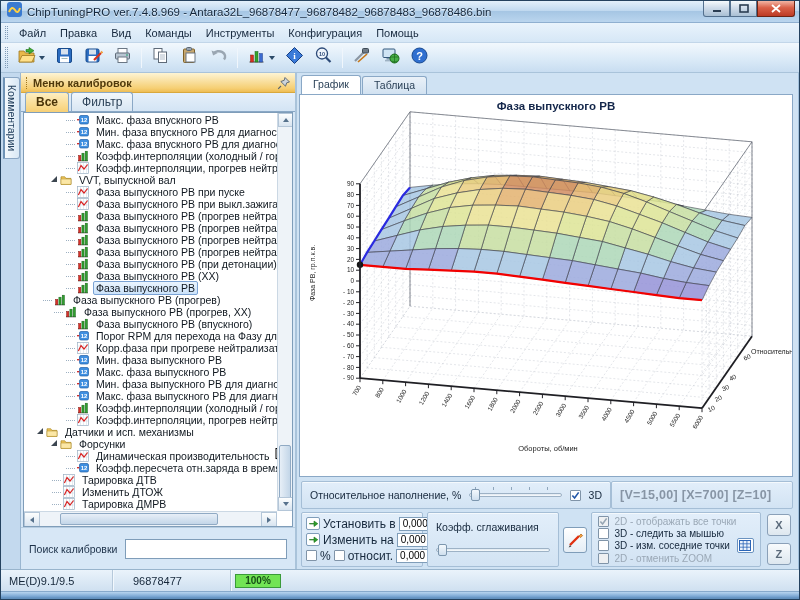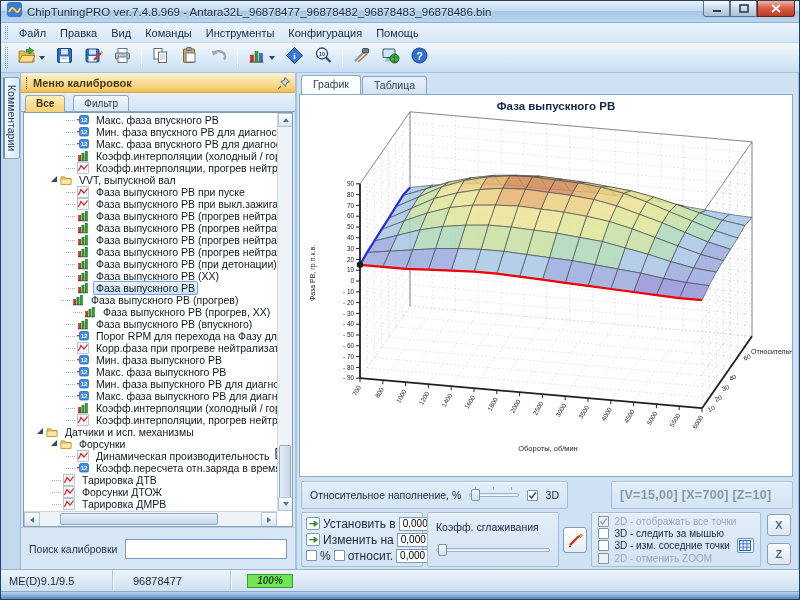--- a/index.html
+++ b/index.html
@@ -32,21 +32,21 @@
   .vtab{position:absolute;left:2px;top:4px;width:17px;padding:7px 1px;background:linear-gradient(90deg,#f4f9fd,#d9e8f5);border:1px solid #8aa6c4;border-left:2px solid #6f93b6;border-radius:0 3px 3px 0;
     writing-mode:vertical-rl;font-size:10.5px;color:#23405e;text-align:center;}
 
   
   .leftpanel{position:absolute;left:20px;top:0;width:276px;height:496px;background:#d7e7f6;border-right:2px solid #a9c3da;display:flex;flex-direction:column;}
   .mk-header{height:20px;display:flex;align-items:center;background:linear-gradient(180deg,#fdf4d4,#f6cf74 80%,#eebd54);border-bottom:1px solid #d9a83c;padding:0 4px;}
   .mk-grip{width:3px;height:12px;border-left:1px dotted #a07820;margin:0 4px 0 1px;}
   .mk-title{flex:1;font-size:11px;font-weight:bold;color:#503a0c;}
   .pin{width:14px;height:14px;}
   .mk-tabs{height:19px;display:flex;align-items:flex-end;padding-left:4px;background:linear-gradient(180deg,#e6f0fa,#d3e4f4);border-bottom:1px solid #8aa8c6;}
-  .mk-tab{font-size:10px;padding:2px 10px 2px;border:1px solid #8aa8c6;border-bottom:none;border-radius:3px 3px 0 0;margin-right:8px;background:linear-gradient(180deg,#f2f7fc,#d8e6f3);color:#2c4258;}
+  .mk-tab{font-size:12px;padding:2px 10px 2px;border:1px solid #8aa8c6;border-bottom:none;border-radius:3px 3px 0 0;margin-right:2px;background:linear-gradient(180deg,#f2f7fc,#d8e6f3);color:#2c4258;}
   .mk-tab.active{background:linear-gradient(180deg,#fdeec0,#f7d076);font-weight:bold;color:#4a3408;position:relative;top:1px;padding-bottom:3px;}
   .tree-wrap{flex:1;position:relative;background:#fff;border:1px solid #7f9db9;margin:0 2px;overflow:hidden;}
   .tree{position:absolute;left:0;top:1px;right:15px;bottom:15px;overflow:hidden;}
   .tree-row{height:12px;display:flex;align-items:center;white-space:nowrap;font-size:10.5px;color:#101820;position:relative;}
   .tree-row::before{content:"";position:absolute;left:0;top:0;bottom:0;width:100%;background:transparent;}
   .dots{width:9px;border-top:1px dotted #9db0c2;margin-right:2px;flex:none;}
   .expander{width:0;height:0;border-bottom:6px solid #3c4650;border-left:6px solid transparent;margin:0 3px 2px -12px;flex:none;}
   .ticon{width:12px;height:12px;margin-right:4px;flex:none;display:flex;align-items:center;}
   .ticon svg{width:12px;height:12px;}
   .tlabel{padding:0 2px;border:1px solid transparent;}
@@ -79,21 +79,21 @@
   .gbox{border:1px solid #a5bed6;border-radius:2px;background:linear-gradient(180deg,#e2eefa,#d2e3f3);box-shadow:inset 0 1px 0 #f4f9fd;}
   .fillrow{flex:1;display:flex;align-items:center;padding:0 8px;gap:8px;}
   .lbl{font-size:10.5px;color:#16283c;white-space:nowrap;}
   .slider{position:relative;height:14px;flex:1;}
   .slider .tickrow{position:absolute;left:6px;right:6px;top:-1px;height:3px;background:repeating-linear-gradient(90deg,#8fa6bc 0,#8fa6bc 1px,transparent 1px,transparent 18px);}
   .slider .track{position:absolute;left:0;right:0;top:5px;height:4px;border:1px solid #9db2c6;border-radius:2px;background:linear-gradient(180deg,#dfe8f0,#f8fbfd);}
   .slider .thumb{position:absolute;left:2px;top:1px;width:9px;height:12px;border:1px solid #7c96ae;border-radius:2px;background:linear-gradient(180deg,#f4f9fd,#cfdfee);}
   .cb{width:11px;height:11px;border:1px solid #8094a8;background:#fff;flex:none;display:flex;align-items:center;justify-content:center;border-radius:1px;}
   .cb svg{width:9px;height:9px;}
   .cb.dis{background:#eef0f2;}
-  .readout{width:182px;display:flex;align-items:center;padding:0 8px;font-size:12.5px;font-weight:bold;color:#8795a5;letter-spacing:.3px;white-space:nowrap;overflow:hidden;margin-left:43px;}
+  .readout{width:182px;display:flex;align-items:center;padding:0 8px;font-size:12.5px;font-weight:bold;color:#8795a5;letter-spacing:.3px;white-space:nowrap;overflow:hidden;}
   .ctrl2{position:absolute;left:2px;top:439px;width:492px;height:55px;display:flex;gap:4px;}
   .groupA{width:122px;padding:3px 4px;display:flex;flex-direction:column;justify-content:space-between;}
   .arow{display:flex;align-items:center;gap:3px;height:15px;}
   .gbtn{width:14px;height:13px;border:1px solid #7f9db9;background:#fff;border-radius:2px;display:flex;align-items:center;justify-content:center;flex:none;}
   .gbtn svg{width:11px;height:11px;}
   .alabel{font-size:12px;color:#16283c;flex:1;white-space:nowrap;}
   .spin{display:flex;flex:none;}
   .spin-val{width:40px;height:14px;border:1px solid #7f9db9;background:#fff;font-size:10px;display:flex;align-items:center;padding:0 3px;}
   .spin-btns{width:12px;height:14px;display:flex;flex-direction:column;margin-left:1px;}
   .spin-b{flex:1;border:1px solid #9db2c6;background:linear-gradient(180deg,#f6fafd,#d8e5f0);display:flex;align-items:center;justify-content:center;}
@@ -109,21 +109,21 @@
   .crow .lbl{font-size:10px;text-align:center;}
   .crow .lbl.dis{color:#9aa8b6;}
   .gridbtn{width:17px;height:15px;border:1px solid #6a92c0;border-radius:2px;background:#fff;display:flex;align-items:center;justify-content:center;margin-left:2px;}
   .gridbtn svg{width:12px;height:11px;}
   .colXZ{width:30px;display:flex;flex-direction:column;align-items:center;justify-content:space-between;padding:2px 0;}
   .xzbtn{width:24px;height:22px;border:1px solid #8aa0b8;border-radius:3px;background:linear-gradient(180deg,#f8fbfd,#dde7ef);font-size:11px;font-weight:bold;color:#5a6a7a;display:flex;align-items:center;justify-content:center;}
 
   
   .statusbar{position:absolute;left:0;top:568px;width:800px;height:22px;background:linear-gradient(180deg,#eaf3fb,#cfe0f0);border-top:1px solid #98b4cc;display:flex;align-items:center;font-size:11px;color:#15273a;}
   .st-seg{height:100%;display:flex;align-items:center;padding:0 8px;border-right:1px solid #b6c9db;box-shadow:1px 0 0 #f2f8fd;}
-  .st-prog{width:46px;height:14px;margin-left:16px;border:1px solid #3a9a3a;background:#72e455;display:flex;align-items:center;justify-content:center;font-size:10px;font-weight:bold;color:#174f17;font-style:italic;}
+  .st-prog{width:46px;height:14px;margin-left:4px;border:1px solid #3a9a3a;background:#72e455;display:flex;align-items:center;justify-content:center;font-size:10px;font-weight:bold;color:#174f17;}
   .bottomedge{position:absolute;left:0;top:590px;width:800px;height:10px;background:linear-gradient(180deg,#b7d4ee,#7fabd6 45%,#5d8cba 70%,#9ec2e4);border-top:1px solid #86a9cb;}
 </style>
 </head>
 <body>
 
 <div class="win">
 
   <div class="titlebar">
     <span><svg width="15" height="15" viewBox="0 0 15 15">
           <rect width="15" height="15" rx="3" fill="#3a7ad0"></rect>
@@ -452,33 +452,33 @@
               <span class="ticon">
                 <svg viewBox="0 0 12 12">
                   <line x1="1" y1="10.8" x2="11" y2="10.8" stroke="#555" stroke-width="0.8"></line>
                   <rect x="1.6" y="5.5" width="2.2" height="5.3" fill="#d83028" stroke="#861812" stroke-width="0.5"></rect>
                   <rect x="4.9" y="3.2" width="2.2" height="7.6" fill="#30a030" stroke="#176017" stroke-width="0.5"></rect>
                   <rect x="8.2" y="1.2" width="2.2" height="9.6" fill="#30a030" stroke="#176017" stroke-width="0.5"></rect>
                 </svg>
               </span>
               <span class="tlabel sel">Фаза выпускного РВ</span>
             </div>
-            <div class="tree-row" style="padding-left:48px">
+            <div class="tree-row" style="padding-left:30px">
               <span class="dots" style="margin-left:-11px"></span>
               <span class="ticon">
                 <svg viewBox="0 0 12 12">
                   <line x1="1" y1="10.8" x2="11" y2="10.8" stroke="#555" stroke-width="0.8"></line>
                   <rect x="1.6" y="5.5" width="2.2" height="5.3" fill="#d83028" stroke="#861812" stroke-width="0.5"></rect>
                   <rect x="4.9" y="3.2" width="2.2" height="7.6" fill="#30a030" stroke="#176017" stroke-width="0.5"></rect>
                   <rect x="8.2" y="1.2" width="2.2" height="9.6" fill="#30a030" stroke="#176017" stroke-width="0.5"></rect>
                 </svg>
               </span>
               <span class="tlabel">Фаза выпускного РВ (прогрев)</span>
             </div>
-            <div class="tree-row" style="padding-left:60px">
+            <div class="tree-row" style="padding-left:41px">
               <span class="dots" style="margin-left:-11px"></span>
               <span class="ticon">
                 <svg viewBox="0 0 12 12">
                   <line x1="1" y1="10.8" x2="11" y2="10.8" stroke="#555" stroke-width="0.8"></line>
                   <rect x="1.6" y="5.5" width="2.2" height="5.3" fill="#d83028" stroke="#861812" stroke-width="0.5"></rect>
                   <rect x="4.9" y="3.2" width="2.2" height="7.6" fill="#30a030" stroke="#176017" stroke-width="0.5"></rect>
                   <rect x="8.2" y="1.2" width="2.2" height="9.6" fill="#30a030" stroke="#176017" stroke-width="0.5"></rect>
                 </svg>
               </span>
               <span class="tlabel">Фаза выпускного РВ (прогрев, ХХ)</span>
@@ -642,21 +642,21 @@
             </div>
             <div class="tree-row" style="padding-left:39px">
               <span class="dots" style="margin-left:-11px"></span>
               <span class="ticon">
                 <svg viewBox="0 0 12 12">
                   <rect x="0.6" y="0.6" width="10.8" height="10.8" fill="#fff" stroke="#9ab0c4" stroke-width="0.7"></rect>
                   <path d="M3.5 1 v10 M6.5 1 v10 M9.5 1 v10 M1 4 h10 M1 7 h10" stroke="#c9d6e2" stroke-width="0.5"></path>
                   <path d="M1.4 9 L4 3.5 L7 7 L10.6 2.5" stroke="#d82020" stroke-width="1.2" fill="none"></path>
                 </svg>
               </span>
-              <span class="tlabel">Форсунки ДТОЖ</span>
+              <span class="tlabel">Изменить ДТОЖ</span>
             </div>
             <div class="tree-row" style="padding-left:39px">
               <span class="dots" style="margin-left:-11px"></span>
               <span class="ticon">
                 <svg viewBox="0 0 12 12">
                   <rect x="0.6" y="0.6" width="10.8" height="10.8" fill="#fff" stroke="#9ab0c4" stroke-width="0.7"></rect>
                   <path d="M3.5 1 v10 M6.5 1 v10 M9.5 1 v10 M1 4 h10 M1 7 h10" stroke="#c9d6e2" stroke-width="0.5"></path>
                   <path d="M1.4 9 L4 3.5 L7 7 L10.6 2.5" stroke="#d82020" stroke-width="1.2" fill="none"></path>
                 </svg>
               </span>

